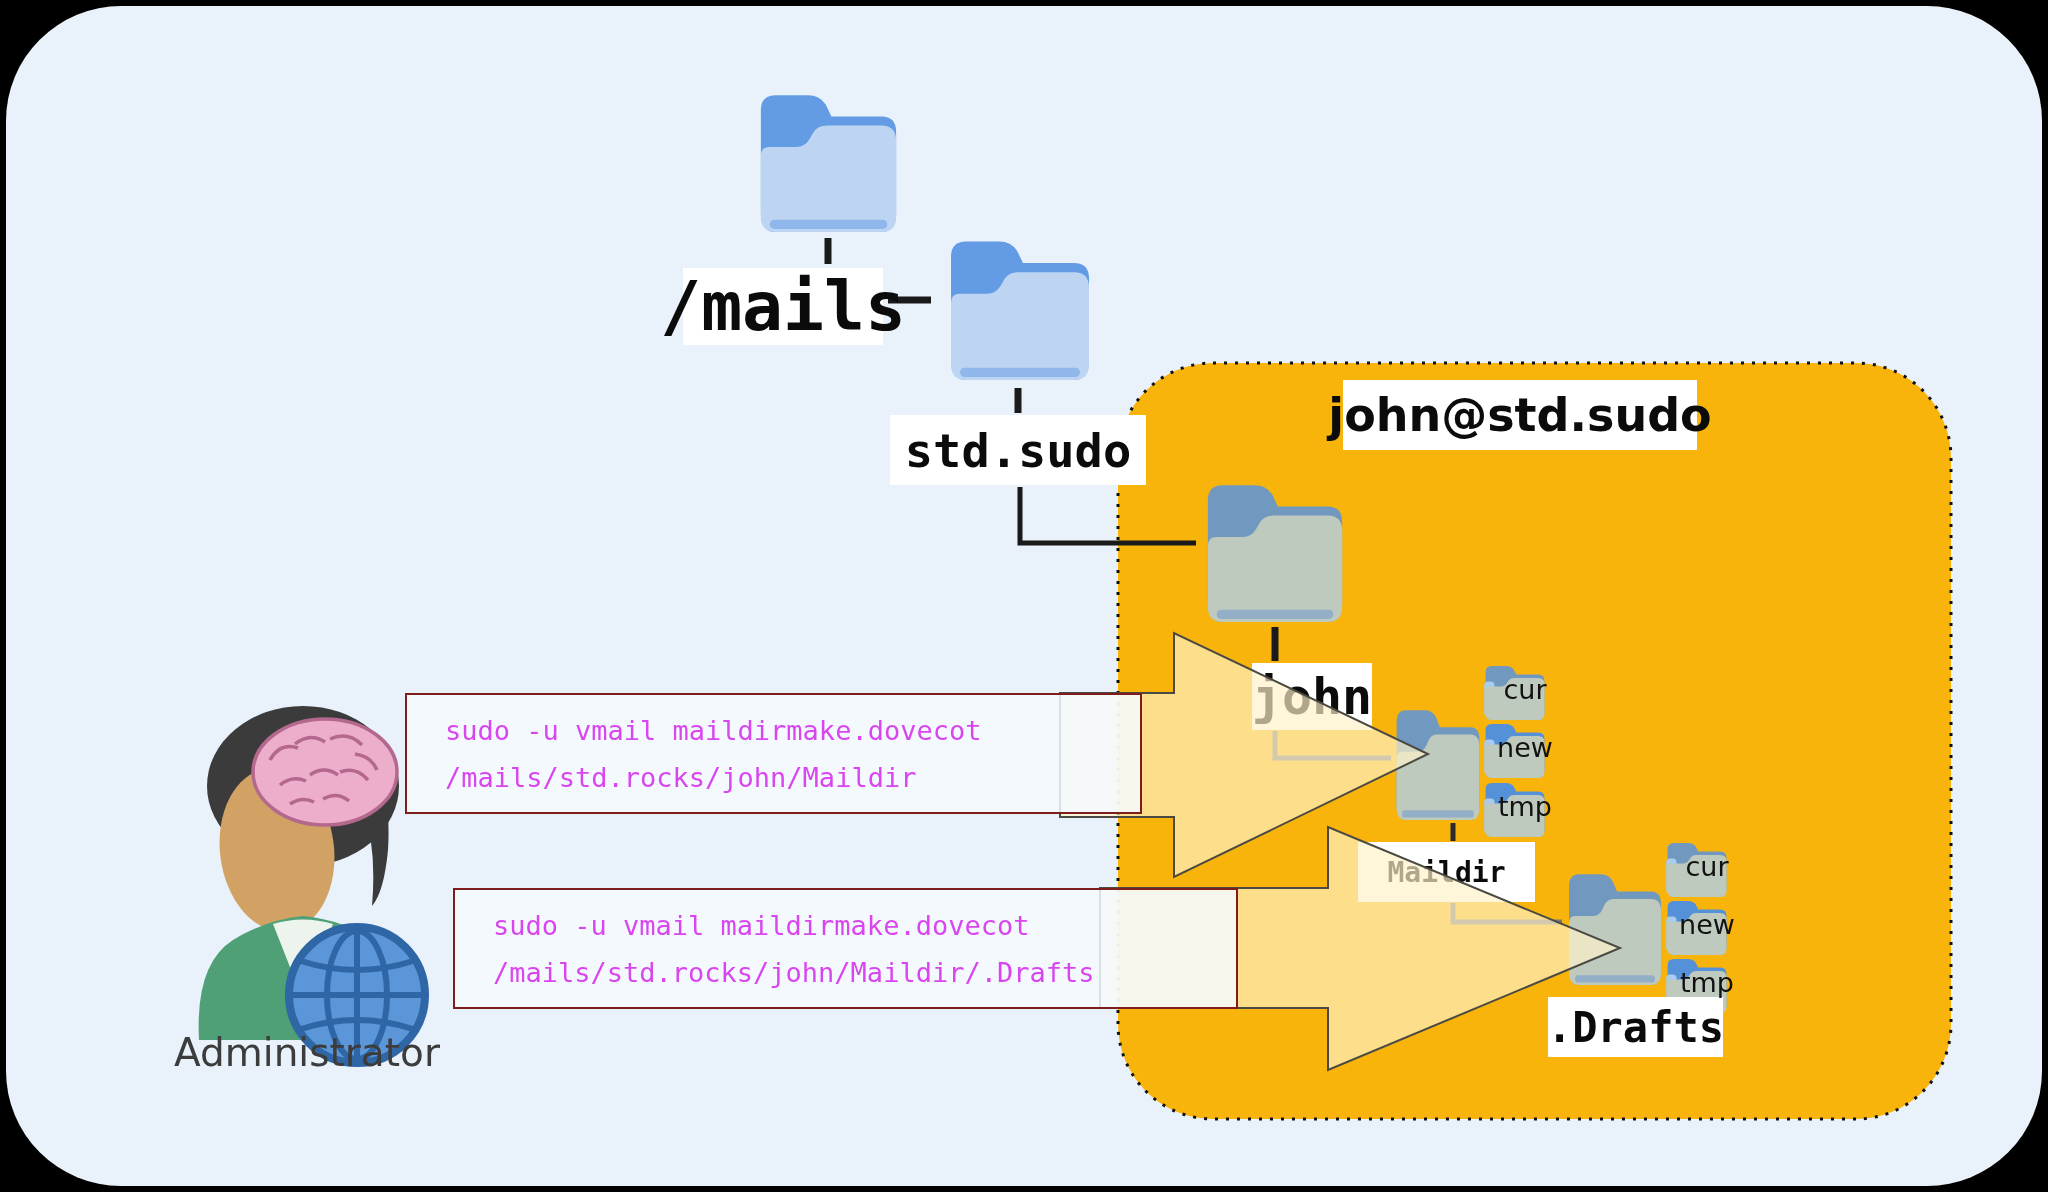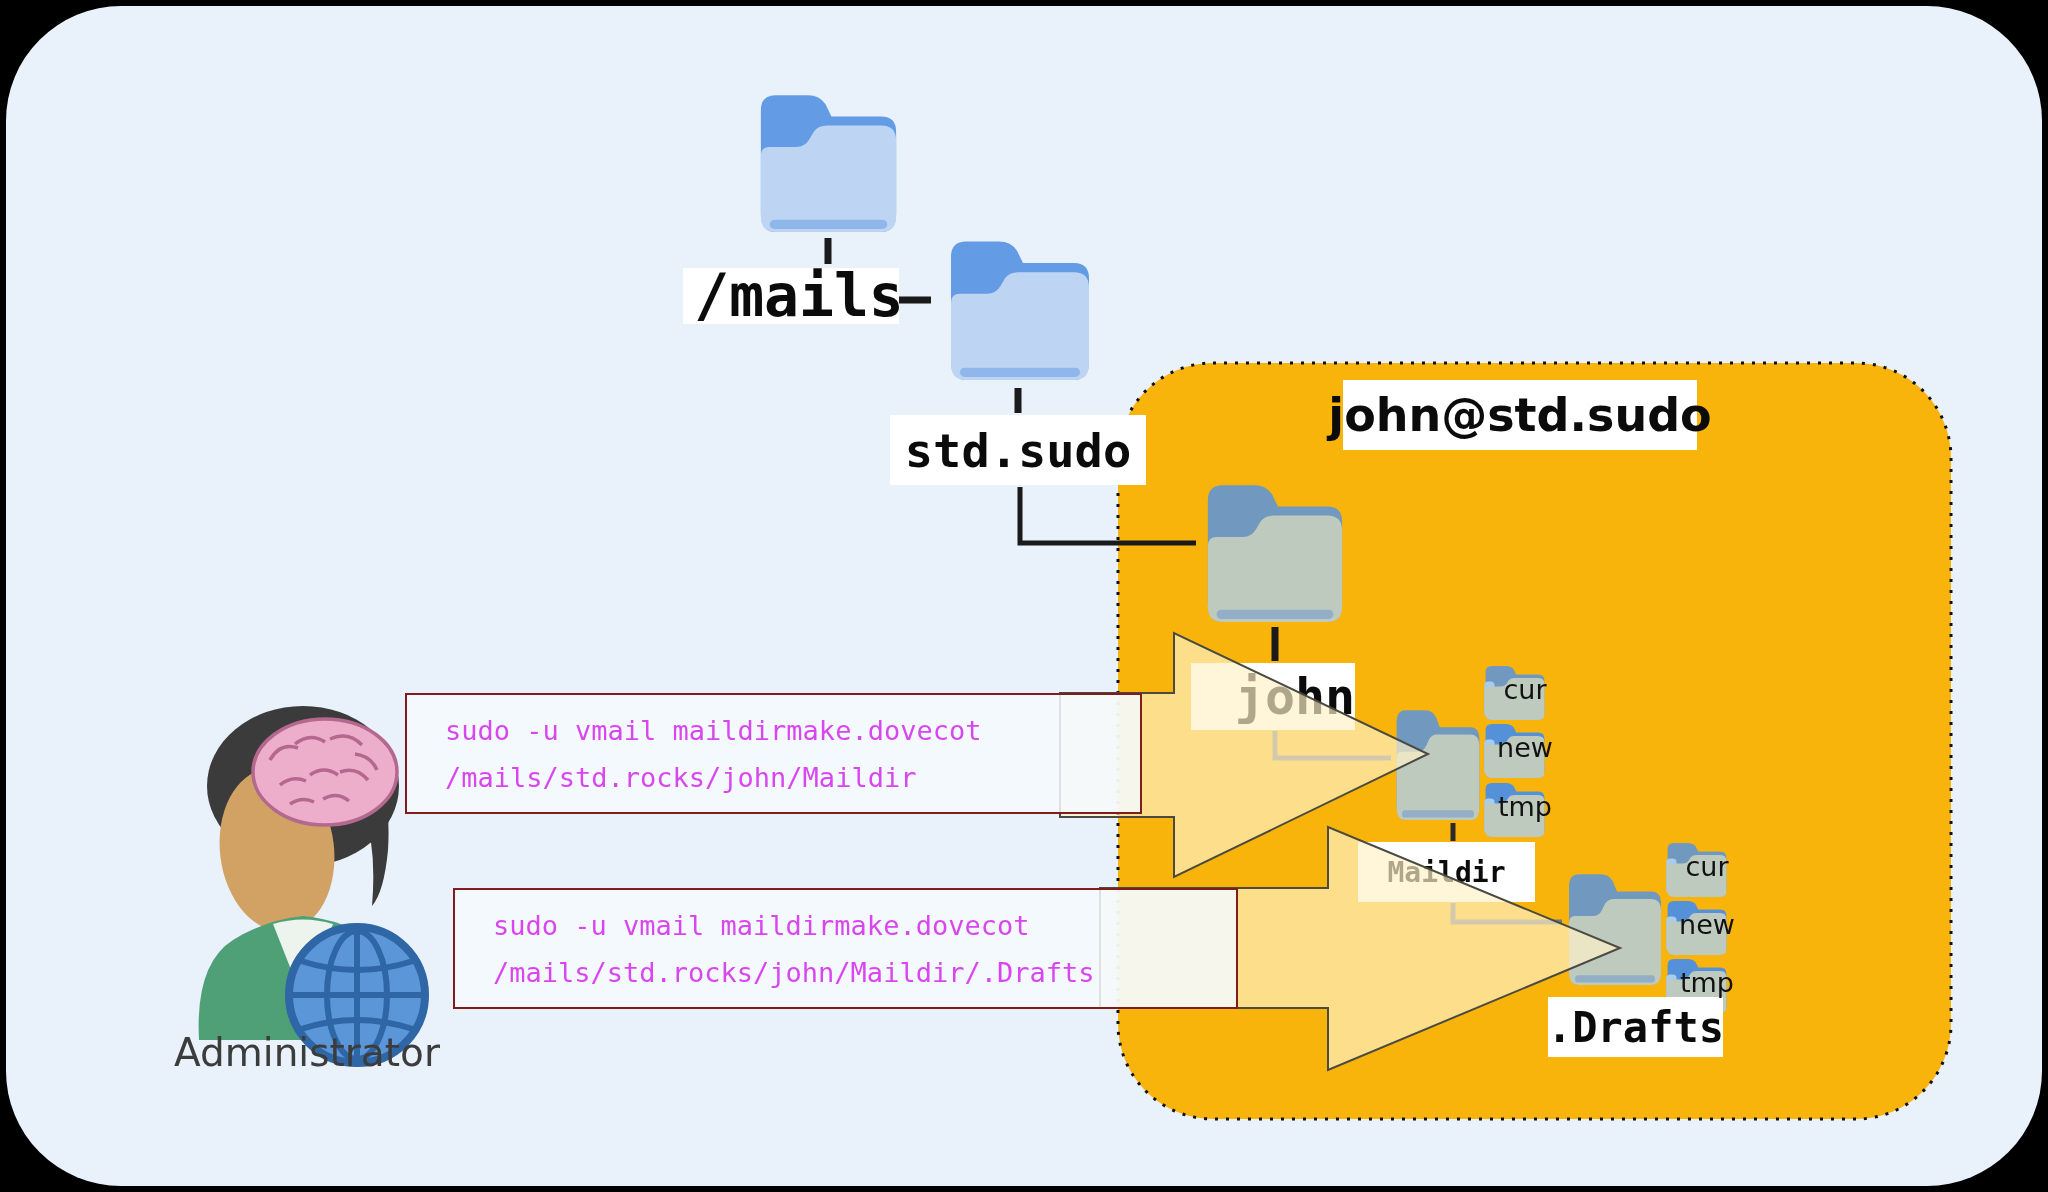--- a/index.html
+++ b/index.html
@@ -10,23 +10,23 @@
   svg.layer{position:absolute;left:0;top:0;width:2048px;height:1192px;pointer-events:none;}
 
   
   .tabB{fill:#639CE5}.frontB{fill:#BDD5F2}.stripB{fill:#8FB7EC}
   .tabS{fill:#7198BE}.frontS{fill:#BFCABF}.stripS{fill:#93AFC8}
   .tabM{fill:#5591D8}.miniAcc{fill:#A8CBEE}
 
   
   .nodebox{position:absolute;background:#FFFFFF;display:flex;align-items:center;justify-content:center;
            font-family:"DejaVu Sans Mono","Liberation Mono",monospace;font-weight:bold;color:#0B0B0B;}
-  .nb-mails{left:683px;top:268px;width:200px;height:56px;font-size:58px;padding-left:16px;}
+  .nb-mails{left:683px;top:268px;width:200px;height:77px;font-size:68px;}
   .nb-std{left:890px;top:415px;width:256px;height:70px;font-size:47px;}
-  .nb-john{left:1191px;top:663px;width:120px;height:67px;font-size:50px;padding-left:44px;}
+  .nb-john{left:1252px;top:663px;width:120px;height:67px;font-size:50px;}
   .nb-maildir{left:1358px;top:842px;width:177px;height:60px;font-size:28px;}
   .nb-drafts{left:1548px;top:997px;width:175px;height:60px;font-size:42px;}
   .nb-zone{left:1343px;top:380px;width:354px;height:70px;font-size:46px;
            font-family:"DejaVu Sans","Liberation Sans",sans-serif;}
 
   .minilabel{position:absolute;width:64px;height:58px;display:flex;align-items:center;justify-content:center;
              font-size:27px;color:#111;font-family:"DejaVu Sans","Liberation Sans",sans-serif;margin-left:10px;}
   .m1a{left:1483px;top:660px}.m1b{left:1483px;top:718px}.m1c{left:1483px;top:777px}
   .m2a{left:1665px;top:837px}.m2b{left:1665px;top:895px}.m2c{left:1665px;top:953px}
 

